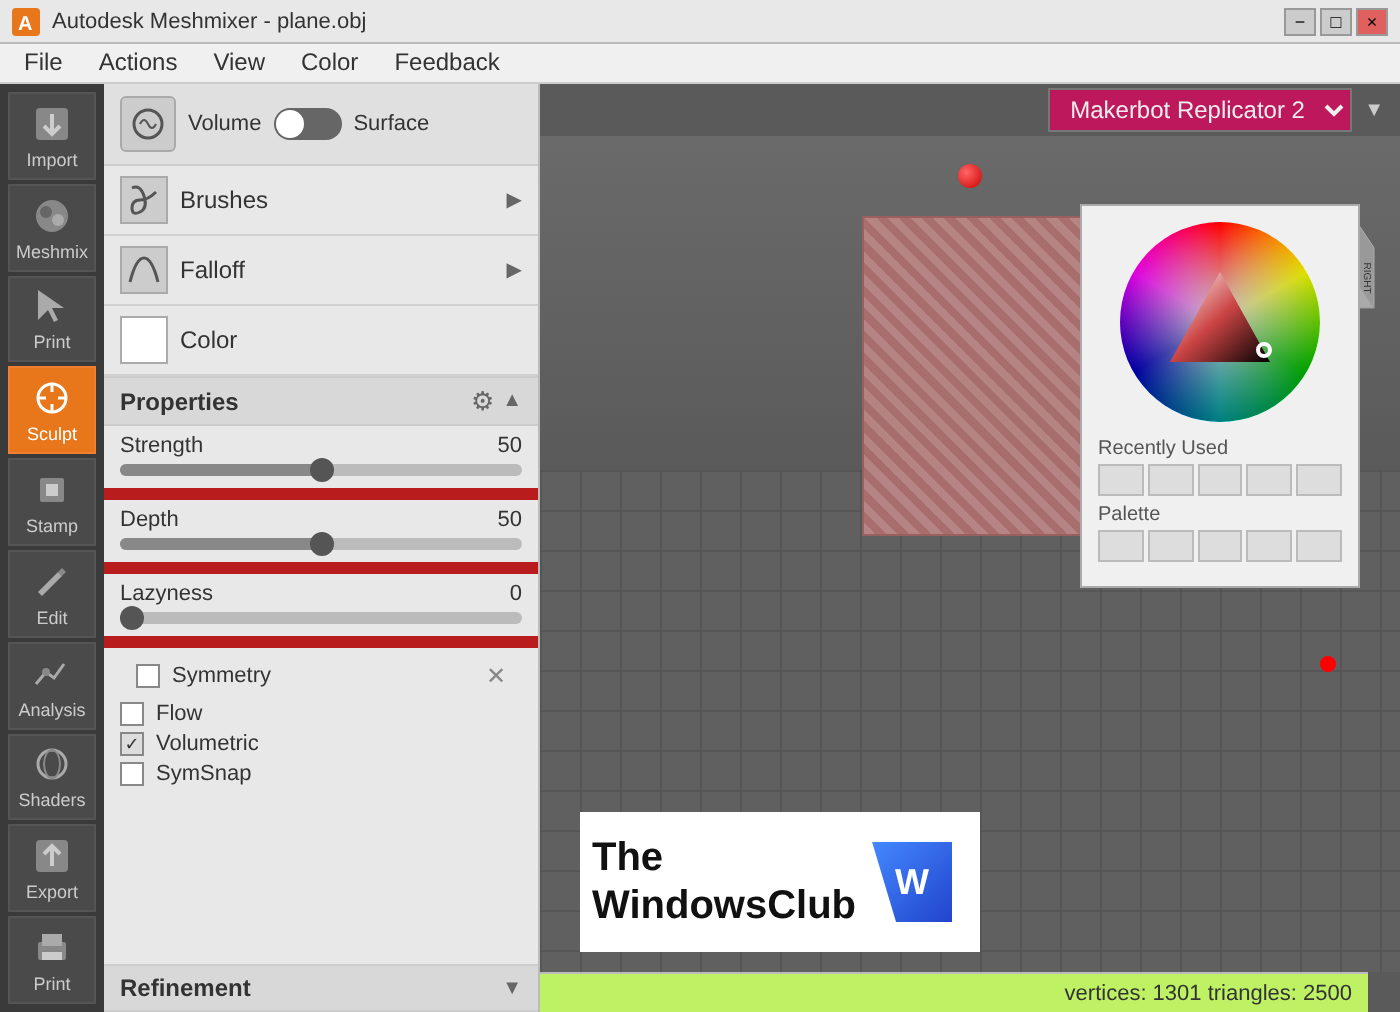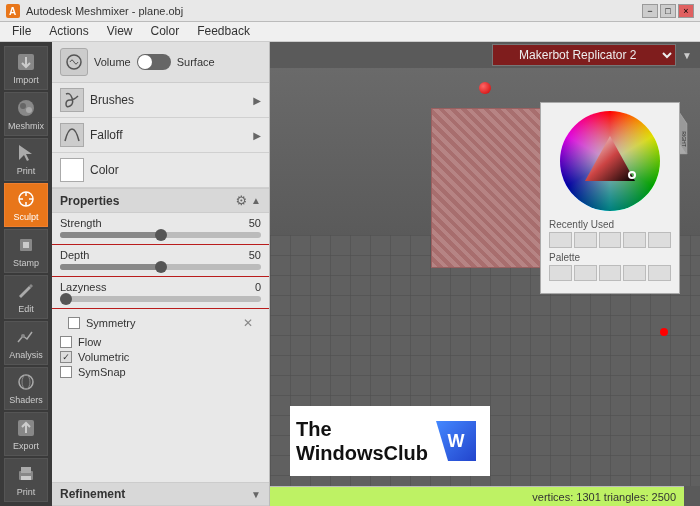--- a/index.html
+++ b/index.html
@@ -224,21 +224,21 @@
     }
     .props-chevron {
       font-size: 10px;
       color: #666;
       cursor: pointer;
     }
 
     
     .slider-row {
       padding: 4px 8px 6px;
-      border-bottom: 1px solid #b91c1c;
+      border-bottom: 6px solid #b91c1c;
       text-align: right;
     }
     .slider-label-row {
       display: flex;
       justify-content: space-between;
       margin-bottom: 3px;
     }
     .slider-label {
       font-size: 11px;
       color: #333;
@@ -343,24 +343,24 @@
       left: 0;
       right: 0;
       height: 26px;
       display: flex;
       align-items: center;
       justify-content: flex-end;
       padding: 0 8px;
       gap: 6px;
     }
     .machine-select {
-      background: #7f1d1d;
+      background: #be185d;
       color: #eee;
       border: 1px solid #777;
-      padding: 2px 22px;
+      padding: 2px 6px;
       font-size: 12px;
       height: 22px;
     }
 
     
     .scene-bg {
       position: absolute;
       top: 26px;
       left: 0;
       right: 0;

